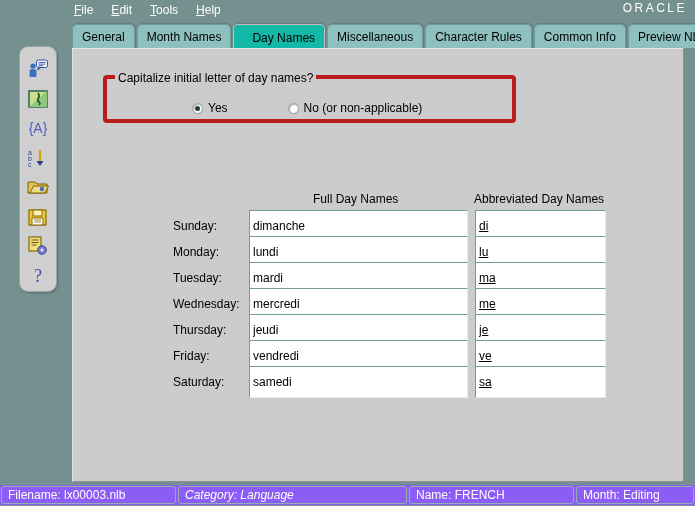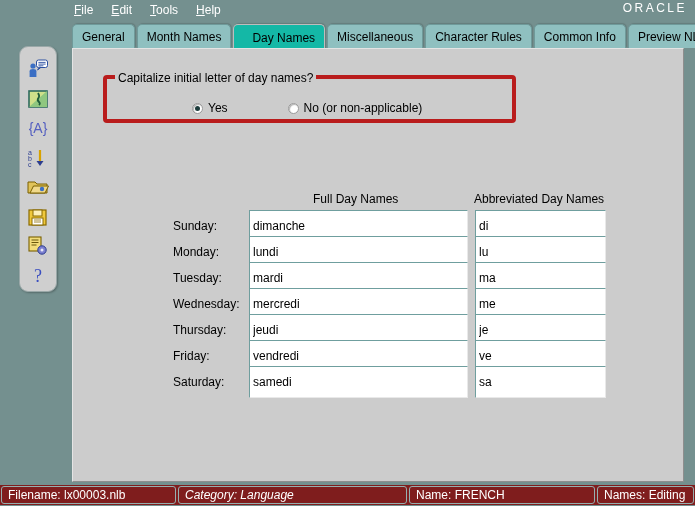--- a/index.html
+++ b/index.html
@@ -183,44 +183,44 @@
     border-right: 1px solid #e9e9e9;
     border-bottom: 1px solid #e9e9e9;
     font-family: "Liberation Sans", sans-serif;
     font-size: 12px;
     color: #000;
     padding: 0 0 0 3px;
     line-height: 19px;
     outline: none;
   }
   .txt.full { left: 249px; width: 219px; }
-  .txt.abbr { left: 475px; width: 131px; }
+  .txt.abbr { left: 475px; width: 131px; text-decoration: underline; }
 
   
   .statusbar {
     position: absolute; left: 0; top: 485px;
     width: 695px; height: 20px;
     display: flex;
     align-items: stretch;
-    background: #7f1d1d;
+    background: #8b5cf6;
   }
   .status-cell {
     border: 1px solid #96aeae;
     border-radius: 3px;
     margin: 1px 1px;
     padding: 0 6px;
     display: flex; align-items: center;
     color: #ffffff;
     font-size: 12px;
     white-space: nowrap;
     overflow: hidden;
   }
   .status-cell.s0 { width: 175px; }
   .status-cell.s1 { width: 229px; font-style: italic; }
-  .status-cell.s2 { width: 186px; }
+  .status-cell.s2 { width: 165px; }
   .status-cell.s3 { flex: 1; }
 </style>
 </head>
 <body>
 
 <div class="menubar">
   <div class="menu-item"><u>F</u>ile</div>
   <div class="menu-item"><u>E</u>dit</div>
   <div class="menu-item"><u>T</u>ools</div>
   <div class="menu-item"><u>H</u>elp</div>
@@ -367,14 +367,14 @@
       <div class="row-label">Saturday:</div>
       <input class="txt full" type="text" value="samedi" style="">
       <input class="txt abbr" type="text" value="sa" style="">
     </div>
   </div>
 
 <div class="statusbar">
   <div class="status-cell s0">Filename: lx00003.nlb</div>
   <div class="status-cell s1">Category: Language</div>
   <div class="status-cell s2">Name: FRENCH</div>
-  <div class="status-cell s3">Names: Editing</div>
+  <div class="status-cell s3">Month: Editing</div>
 </div>
 
 </body></html>

